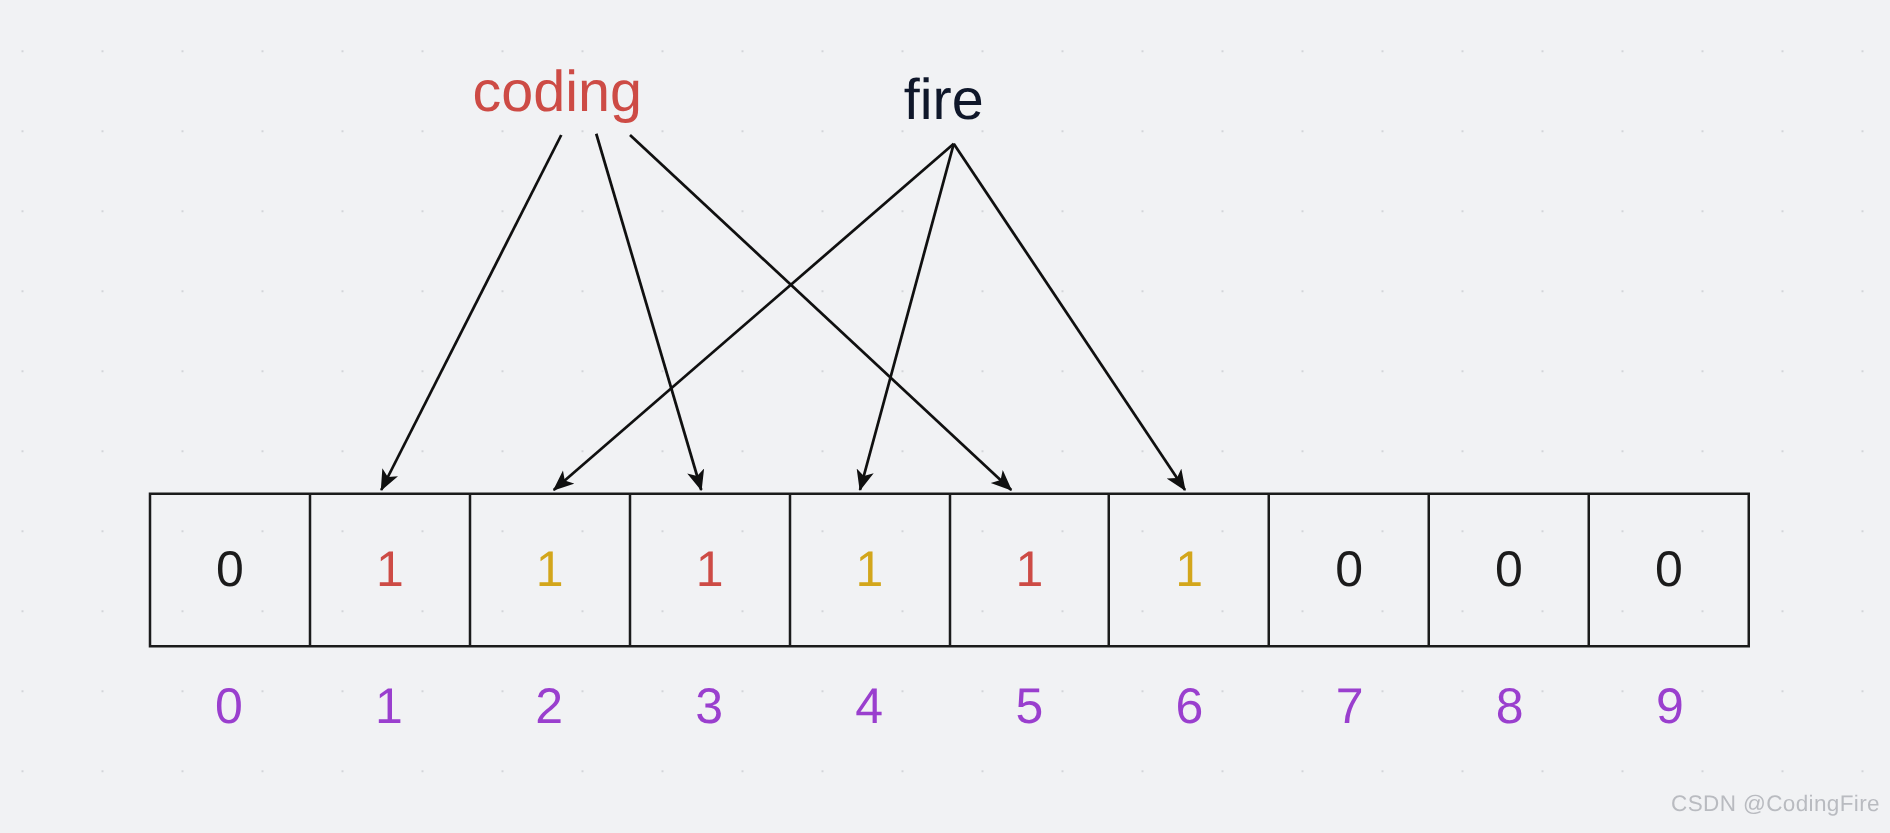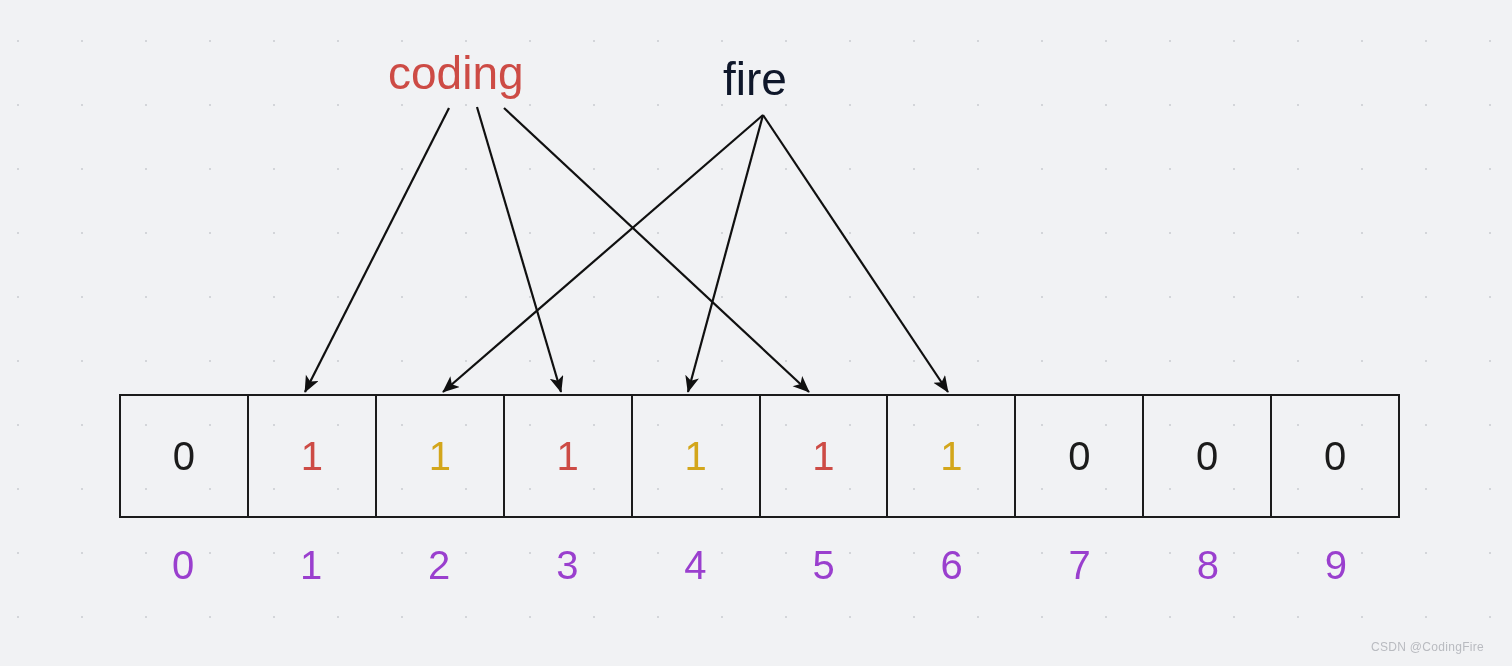--- a/index.html
+++ b/index.html
@@ -28,21 +28,21 @@
 
   
   .src-label {
     position: absolute;
     font-size: 46px;
     line-height: 1;
     white-space: nowrap;
     user-select: none;
   }
   #label-coding {
-    left: 388px;
+    left: 378px;
     top: 50px;
     color: #cd4b45;
   }
   #label-fire {
     left: 723px;
     top: 56px;
     color: #0f172a;
   }
 
   
@@ -95,23 +95,23 @@
     flex: 1 1 0;
     text-align: center;
     font-size: 40px;
     line-height: 1;
     color: #9a3fce;
   }
 
   
   #watermark {
     position: absolute;
-    right: 28px;
+    right: 8px;
     bottom: 12px;
-    font-size: 12px;
+    font-size: 18px;
     color: #b9bbc0;
     letter-spacing: 0.3px;
     white-space: nowrap;
     user-select: none;
   }
 </style>
 </head>
 <body>
 
 <div id="stage">

